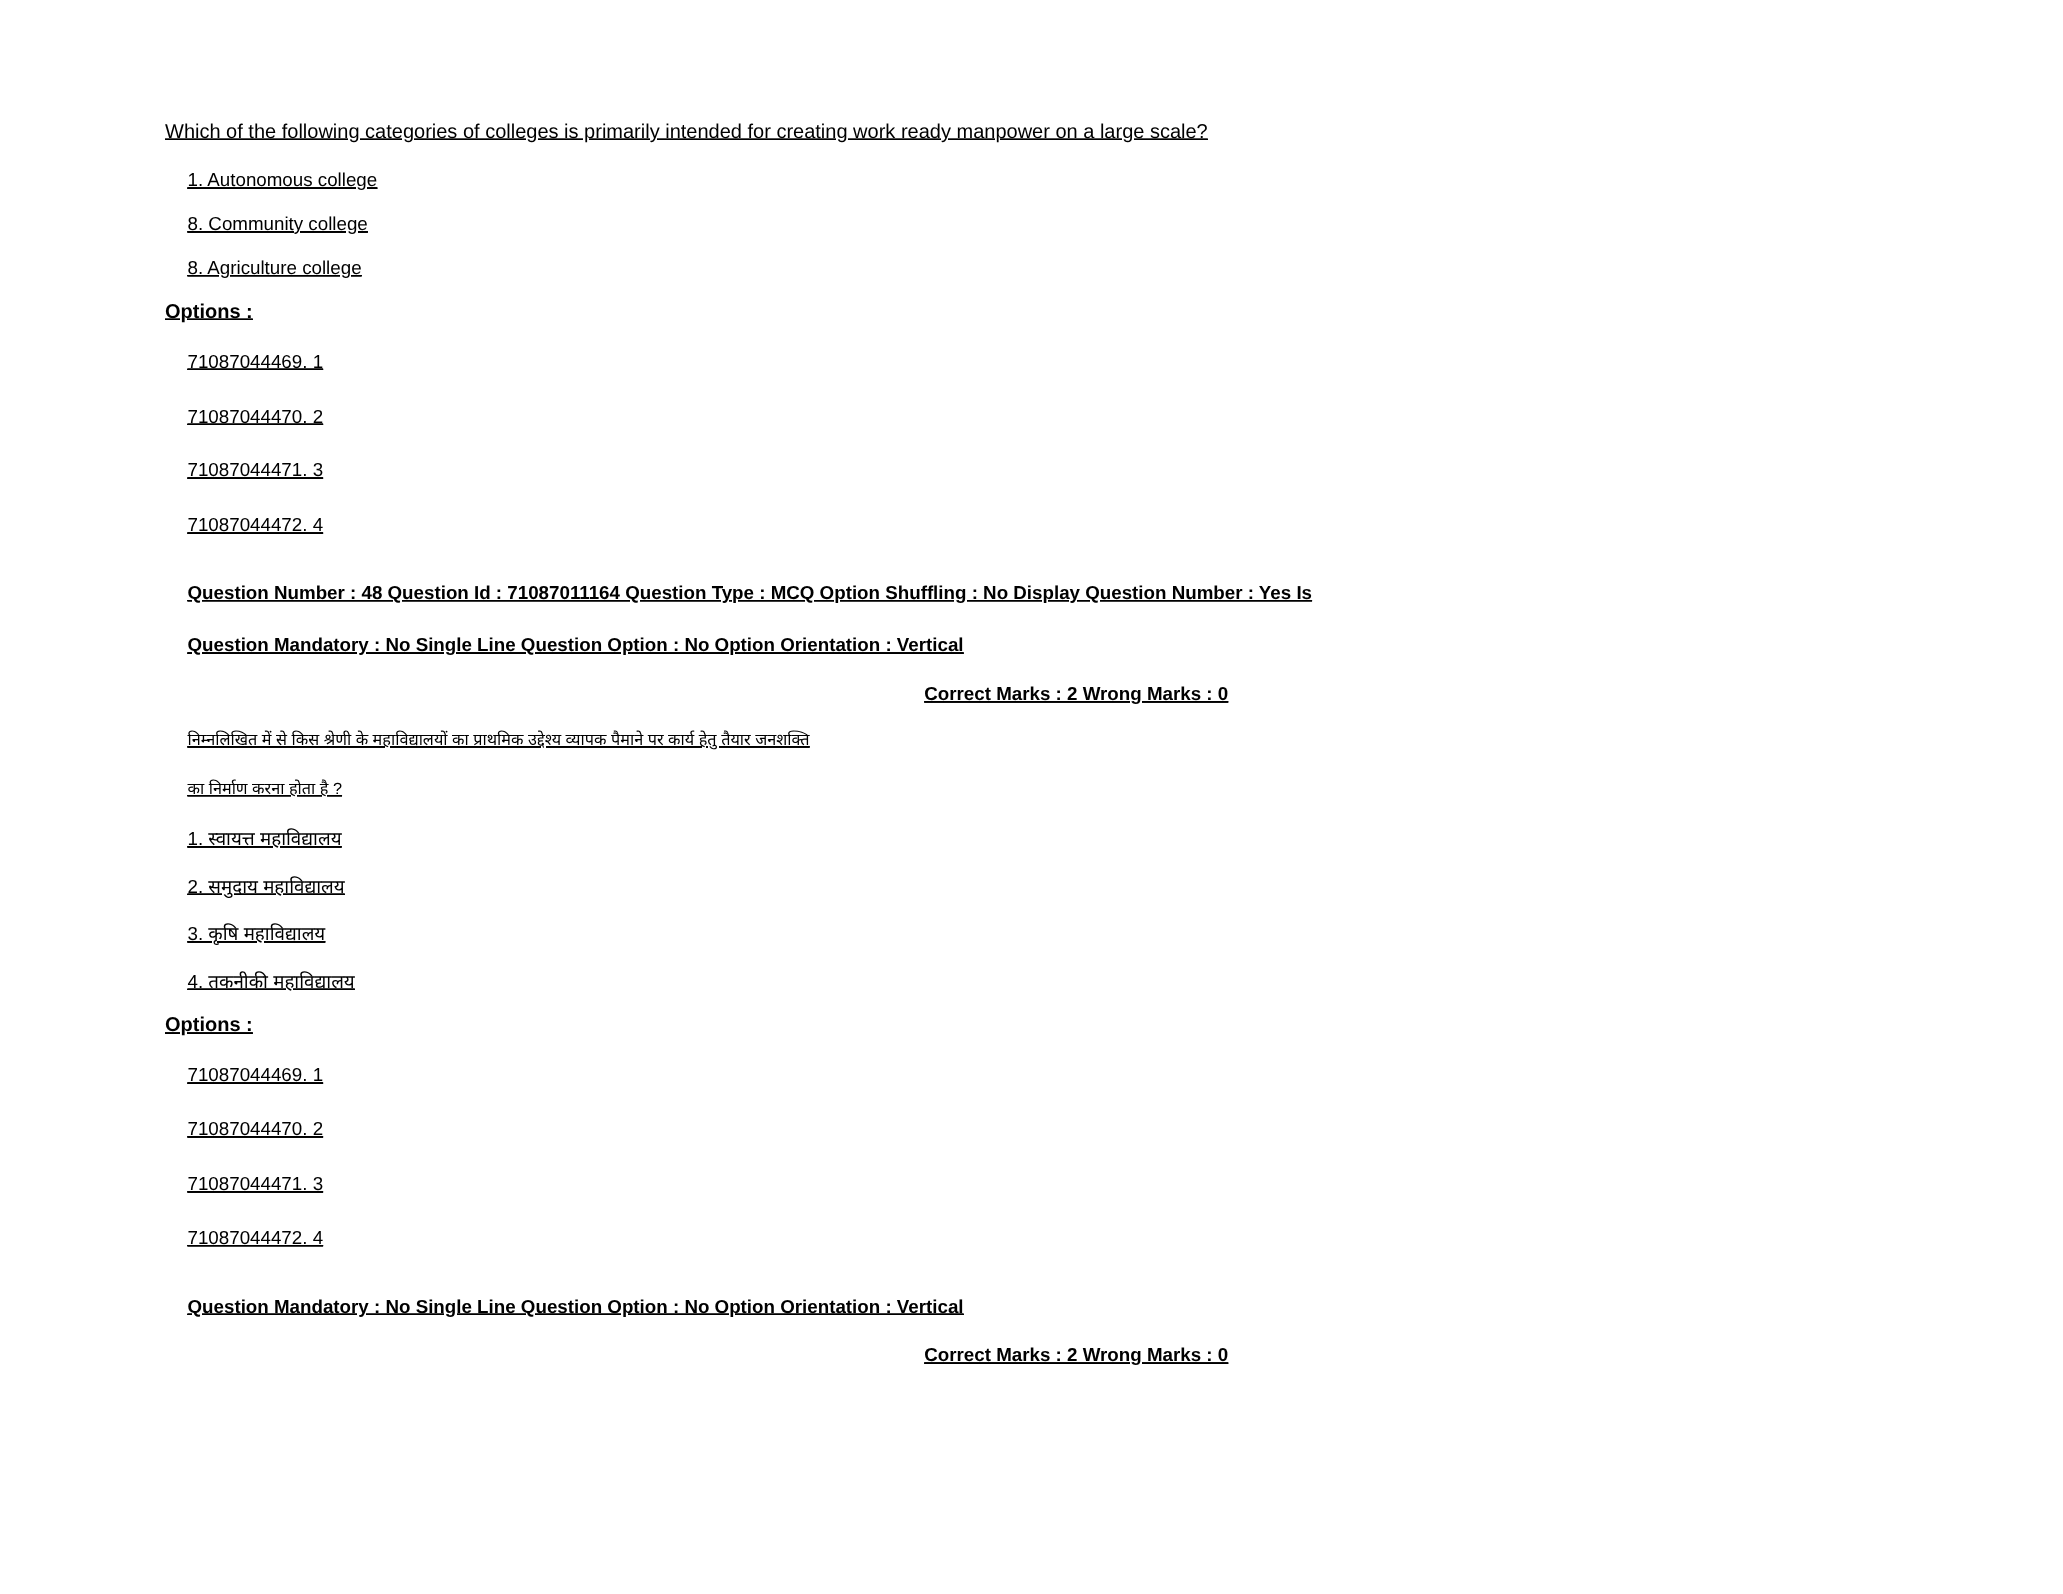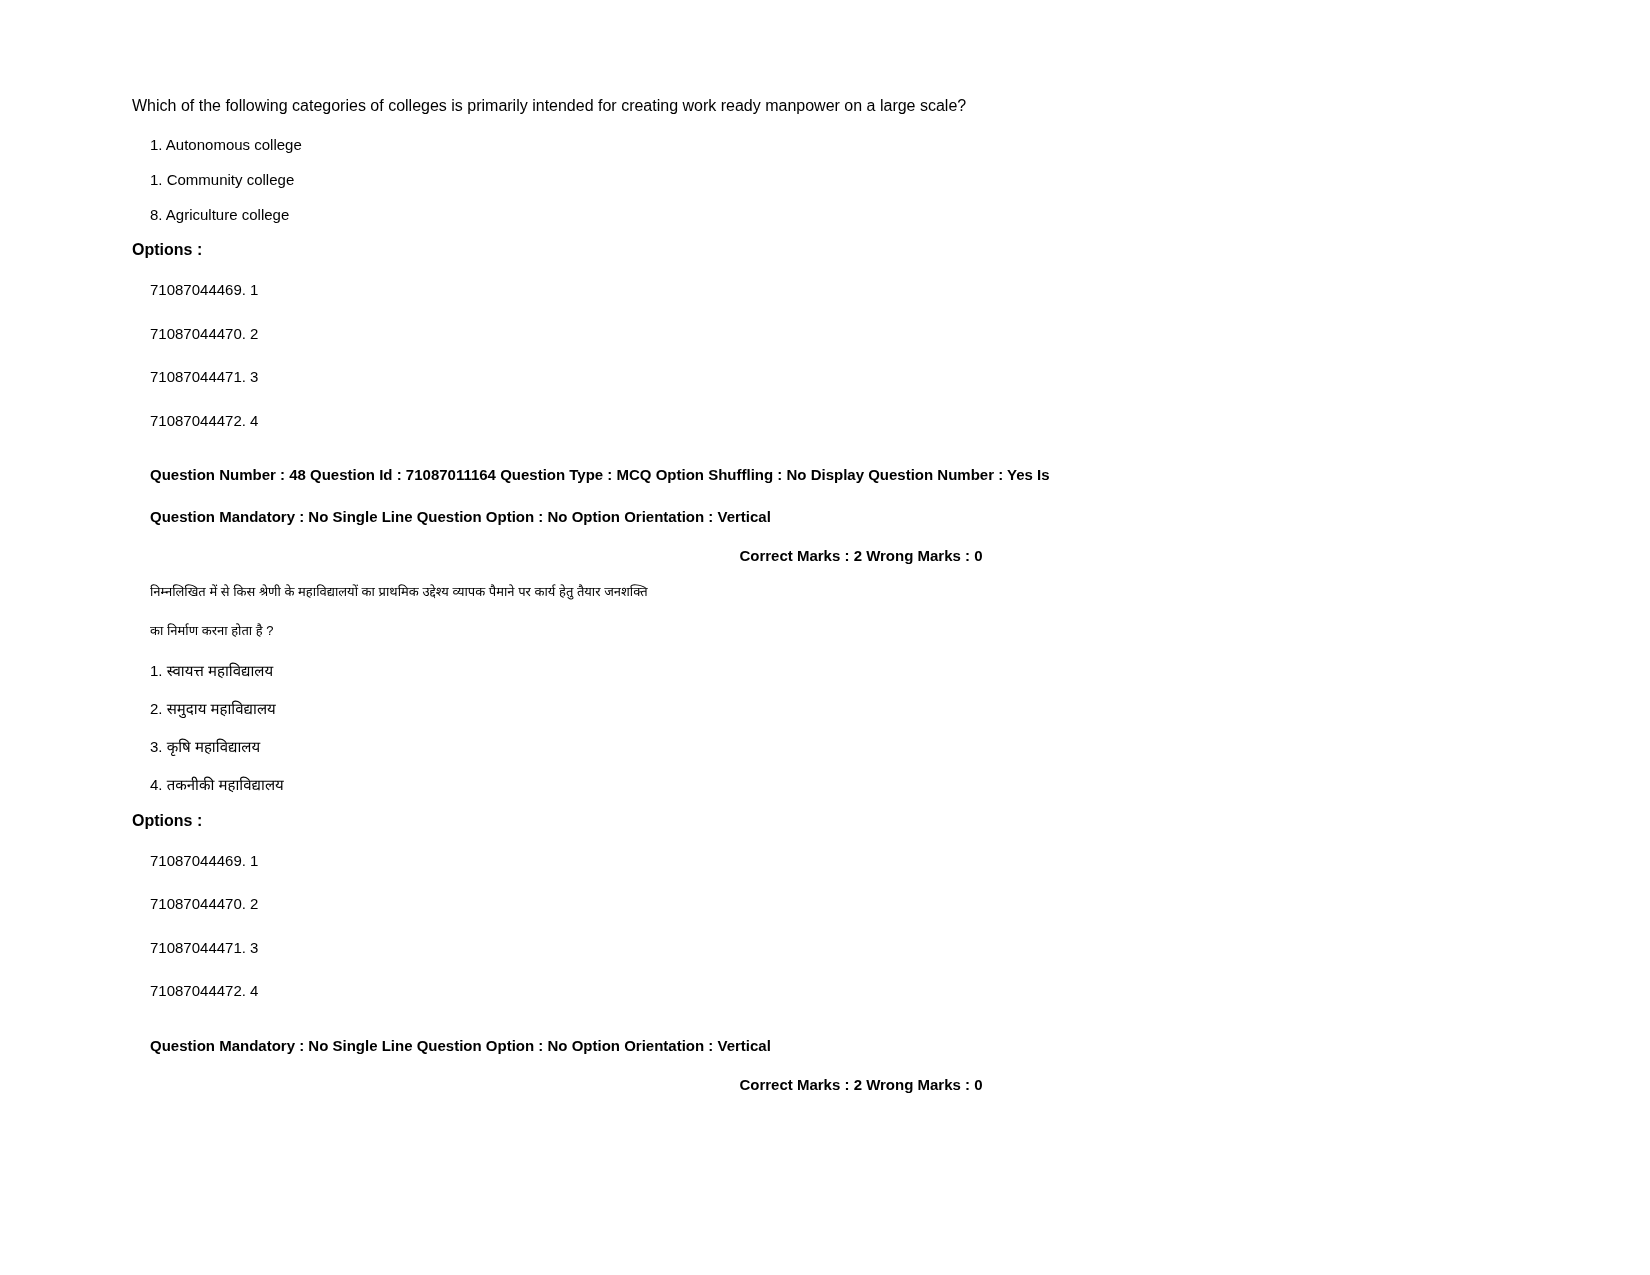--- a/index.html
+++ b/index.html
@@ -1,18 +1,19 @@
 <!DOCTYPE html>
 <html><head>
   <meta charset="utf-8">
   <style>
     * {
       margin: 18px;
       padding: 0;
       box-sizing: border-box;
+      text-decoration: underline;
     }
     body {
       background: #ffffff;
       font-family: Arial, sans-serif;
       font-size: 16px;
       color: #000000;
       padding: 40px 60px;
       width: 1650px;
       min-height: 1275px;
     }
@@ -59,21 +60,21 @@
     }
   </style>
 </head>
 <body>
 
 <div class="section">
   <p class="question-text">Which of the following categories of colleges is primarily intended for creating work ready manpower on a large scale?</p>
 
   <ul class="options-list">
     <li>1. Autonomous college</li>
-    <li>1. Community college</li>
+    <li>8. Community college</li>
     <li>8. Agriculture college</li>
   </ul>
 
   <div class="options-label">Options :</div>
   <div class="option-ids">
     <div>71087044469. 1</div>
     <div>71087044470. 2</div>
     <div>71087044471. 3</div>
     <div>71087044472. 4</div>
   </div>

